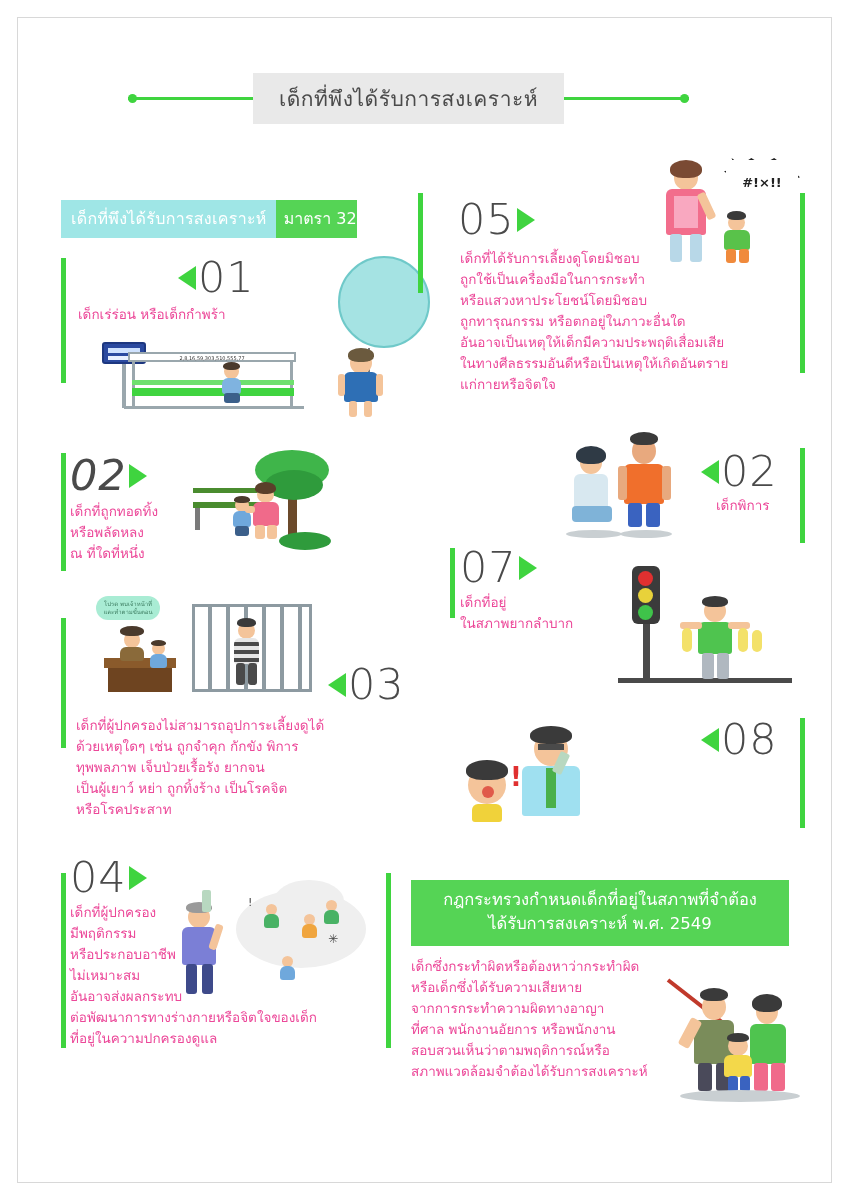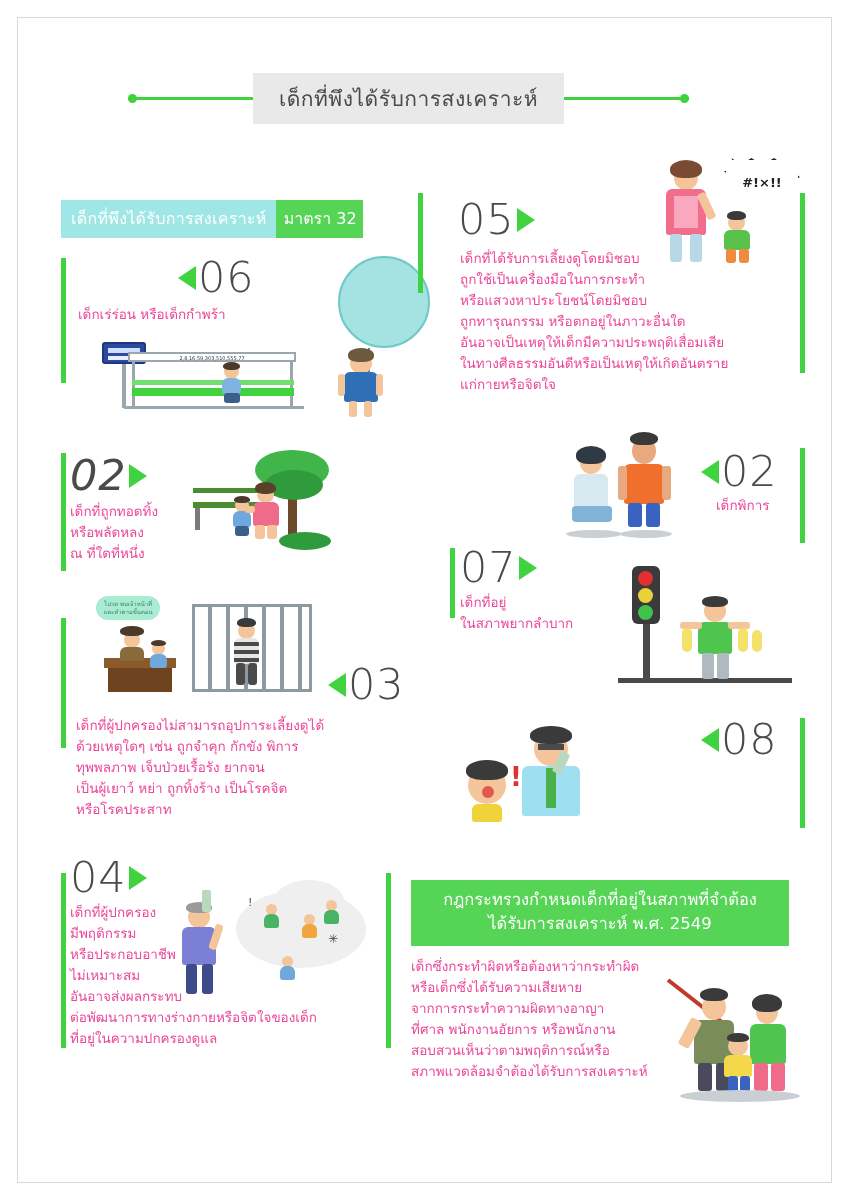--- a/index.html
+++ b/index.html
@@ -88,21 +88,21 @@
     background: #9fe6e6;
     color: #ffffff;
     font-size: 16px;
     padding: 6px 9px 7px 10px;
     letter-spacing: .3px;
   }
   .banner-32 .b2 {
     background: #55d455;
     color: #ffffff;
     font-size: 16px;
-    padding: 6px 6px 7px 8px;
+    padding: 6px 0 7px 8px;
   }
 
   
   .banner-2549 {
     position: absolute;
     left: 393px; top: 862px;
     width: 378px;
     background: #55d455;
     color: #fff;
     text-align: center;
@@ -188,21 +188,21 @@
   <div class="banner-32">
     <div class="b1">เด็กที่พึงได้รับการสงเคราะห์</div>
     <div class="b2">มาตรา 32</div>
   </div>
 
   <div class="green-bar" style="left:43px; top:240px; height:125px;"></div>
 
   <div style="position:absolute; left:160px; top:238px;">
     <div class="row">
       <div class="tri tri-left"></div>
-      <div class="num">06</div>
+      <div class="num">01</div>
     </div>
   </div>
   <div class="body-text" style="position:absolute; left:60px; top:286px; width:250px; white-space:pre-line;">เด็กเร่ร่อน หรือเด็กกำพร้า</div>
 
   <div class="ill" style="left:80px; top:318px; width:260px; height:75px;">
     <div class="bus-sign" style="left:4px; top:6px; width:44px; height:22px; border-radius:3px;">
       <div style="position:absolute; left:4px; top:4px; right:4px; height:5px; background:#cfe2ff;"></div>
       <div style="position:absolute; left:4px; top:12px; right:4px; height:4px; background:#e8f0ff;"></div>
     </div>
     <div class="bus-sign-pole" style="left:24px; top:28px; height:44px;"></div>

